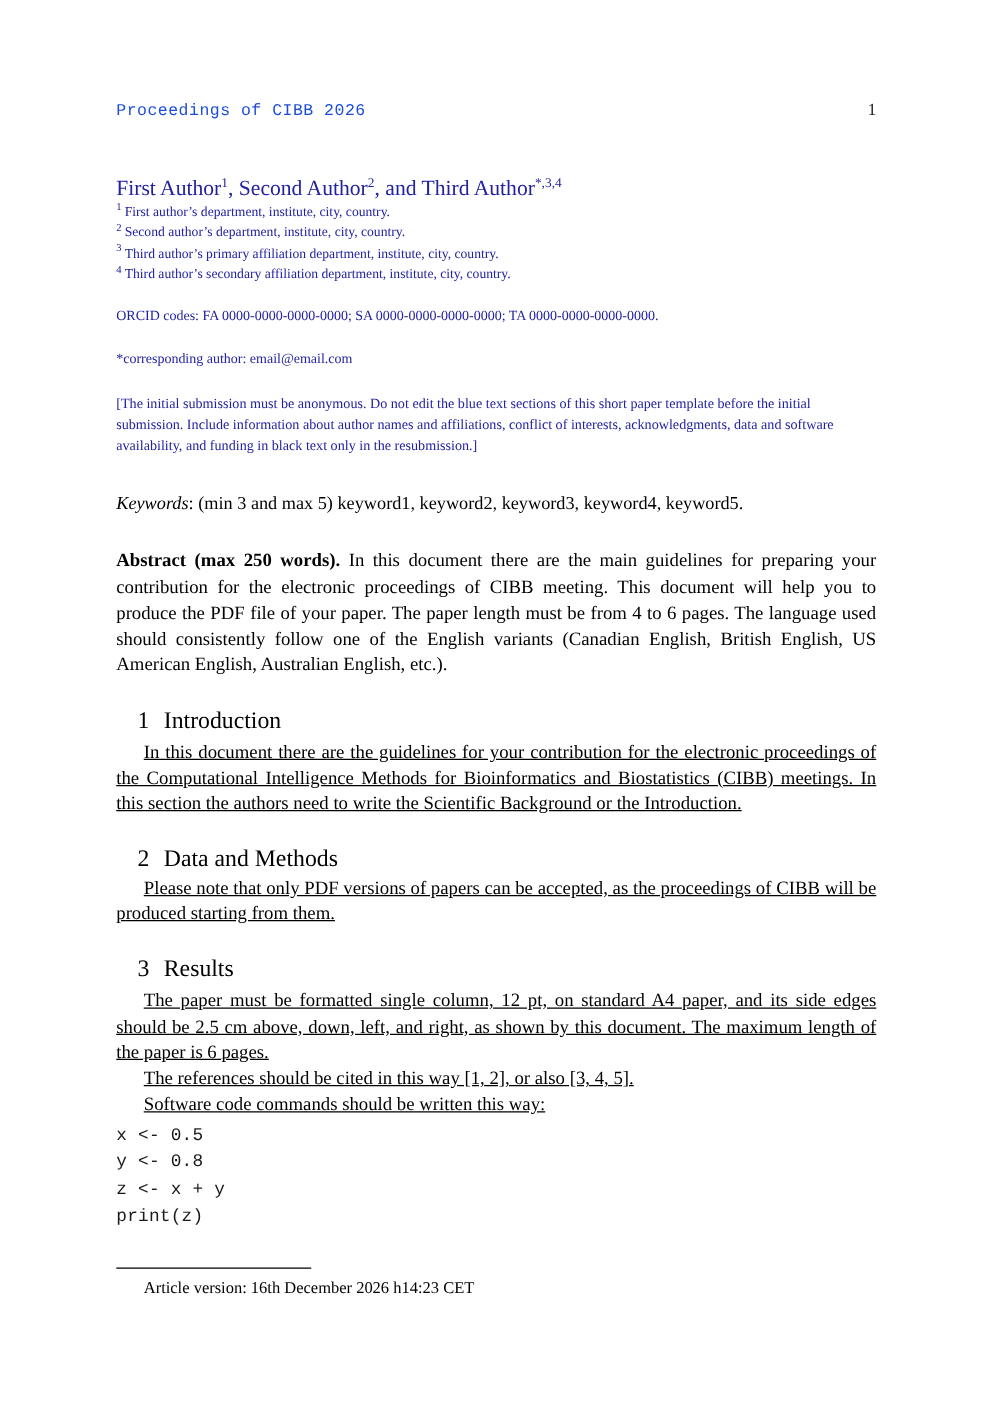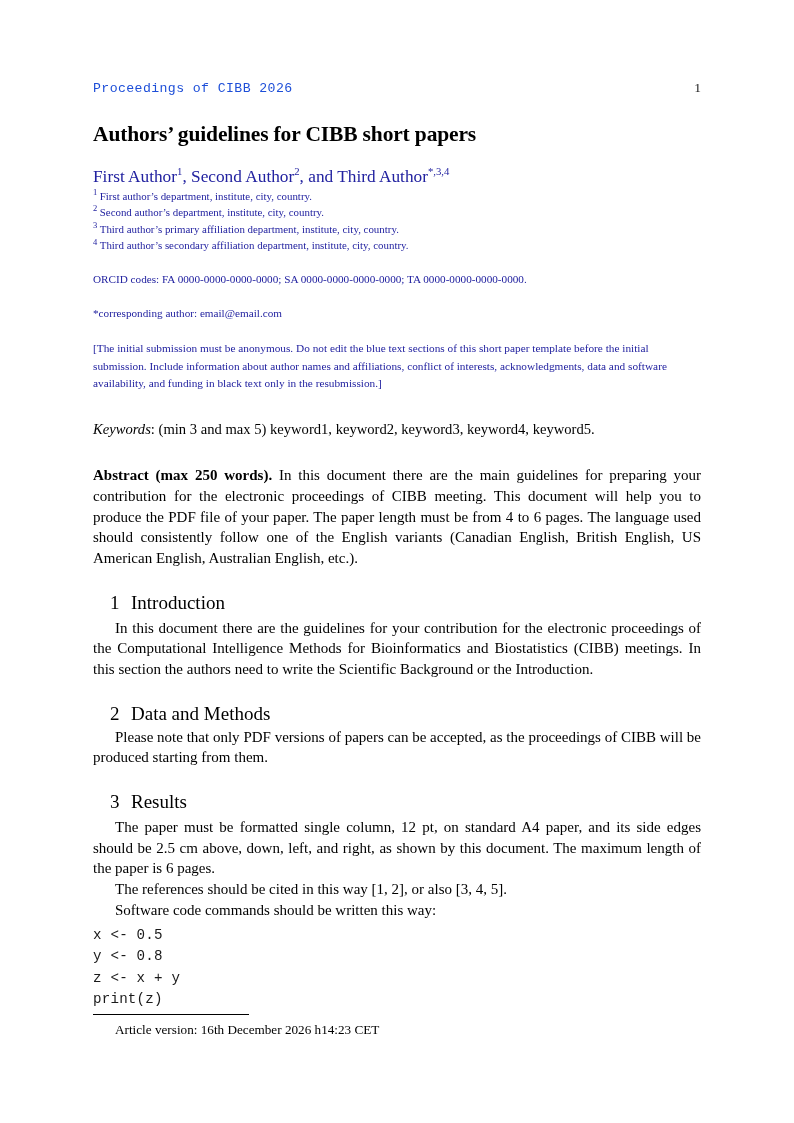--- a/index.html
+++ b/index.html
@@ -132,20 +132,21 @@
     min-width: 21px;
   }
 
   p.body {
     font-size: 15px;
     line-height: 1.385;
     margin: 0;
     text-align: justify;
     text-justify: inter-word;
     text-indent: 22px;
+    text-decoration: underline;
   }
   p.body.first { margin-top: 2px; }
 
   .codeblock {
     font-family: "Liberation Mono", "DejaVu Sans Mono", monospace;
     font-size: 14.2px;
     line-height: 1.52;
     margin-top: 4px;
     white-space: pre;
     color: #1a1a1a;
@@ -177,21 +178,20 @@
 
 <div class="page">
 
   <div class="runhead">
     <div class="runhead-left">Proceedings of CIBB 2026</div>
     <div class="runhead-right">1</div>
   </div>
 
   <div class="content">
 
-    <h1 class="doc-title">Authors’ guidelines for CIBB short papers</h1>
 
     <div class="authors">
       <span>First Author</span><sup>1</sup><span>, </span><span>Second Author</span><sup>2</sup><span>, and </span><span>Third Author</span><sup>*,3,4</sup>
     </div>
 
     <div class="affiliations">
       <div class="affil-line"><sup>1</sup><span>First author’s department, institute, city, country.</span></div>
       <div class="affil-line"><sup>2</sup><span>Second author’s department, institute, city, country.</span></div>
       <div class="affil-line"><sup>3</sup><span>Third author’s primary affiliation department, institute, city, country.</span></div>
       <div class="affil-line"><sup>4</sup><span>Third author’s secondary affiliation department, institute, city, country.</span></div>

